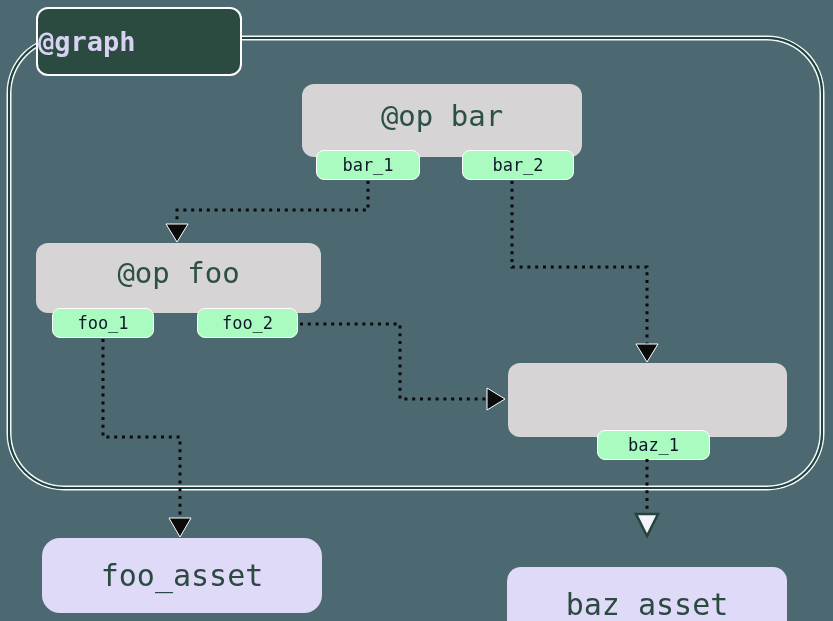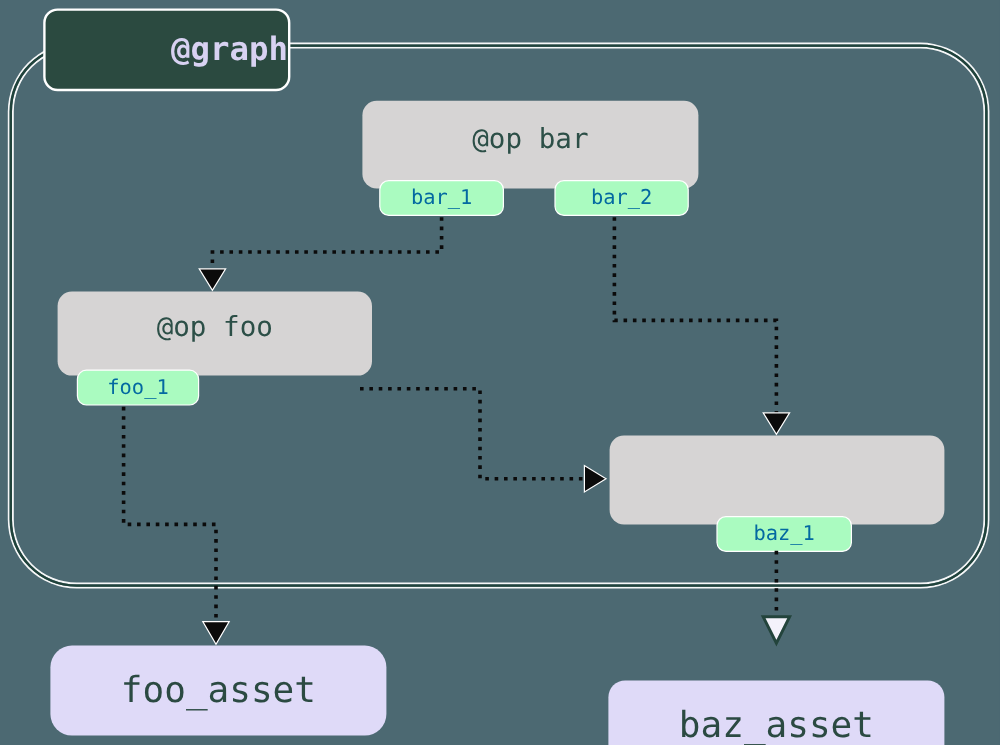--- a/index.html
+++ b/index.html
@@ -25,52 +25,52 @@
                 inset 0 0 0 1.5px rgba(255,255,255,0.95);
     z-index: 1;
   }
   .graph-label {
     position: absolute;
     left: 36px; top: 7px;
     width: 202px; height: 65px;
     background: #2B4A40;
     border: 2px solid #ffffff;
     border-radius: 12px;
-    display: flex; align-items: center; justify-content: flex-end;
+    display: flex; align-items: center; justify-content: flex-start;
     color: #D8D2F2;
     font-size: 27px;
     font-weight: bold;
     z-index: 4;
   }
   .op-node {
     position: absolute;
     background: #D6D4D4;
     border-radius: 12px;
     z-index: 2;
   }
   .op-label {
     position: absolute;
     left: 0; right: 0; top: 0; bottom: 10px;
     display: flex; align-items: center; justify-content: center;
     color: #2C4F47;
-    font-size: 23px;
+    font-size: 29px;
     font-weight: 500;
   }
   .op-bar { left: 302px; top: 84px; width: 280px; height: 73px; }
-  .op-foo { left: 48px;  top: 243px; width: 262px; height: 70px; }
+  .op-foo { left: 36px;  top: 243px; width: 285px; height: 70px; }
   .op-baz { left: 508px; top: 363px; width: 279px; height: 74px; }
   .out-tag {
     position: absolute;
     height: 30px;
     background: #AAFBC0;
     border: 1.5px solid #ffffff;
     border-radius: 8px;
     box-sizing: border-box;
     display: flex; align-items: center; justify-content: center;
-    color: #0369a1;
+    color: #0f172a;
     font-size: 17px;
     font-weight: 500;
     z-index: 3;
   }
   .tag-bar-1 { left: 14px;  top: 66px; width: 104px; }
   .tag-bar-2 { left: 160px; top: 66px; width: 112px; }
   .tag-foo-1 { left: 16px;  top: 65px; width: 102px; }
   .tag-foo-2 { left: 161px; top: 65px; width: 101px; }
   .tag-baz-1 { left: 89px;  top: 67px; width: 113px; }
   .asset-node {
@@ -121,20 +121,23 @@
     <div class="out-tag tag-bar-2">
       <span>bar_2</span>
     </div>
   </div>
 
   <div class="op-node op-foo">
     <div class="op-label">@op foo</div>
     <div class="out-tag tag-foo-1">
       <span>foo_1</span>
     </div>
+    <div class="out-tag tag-foo-2">
+      <span>foo_2</span>
+    </div>
   </div>
 
   <div class="op-node op-baz">
     <div class="out-tag tag-baz-1">
       <span>baz_1</span>
     </div>
   </div>
 
   <div class="asset-node asset-foo">
     <span>foo_asset</span>

